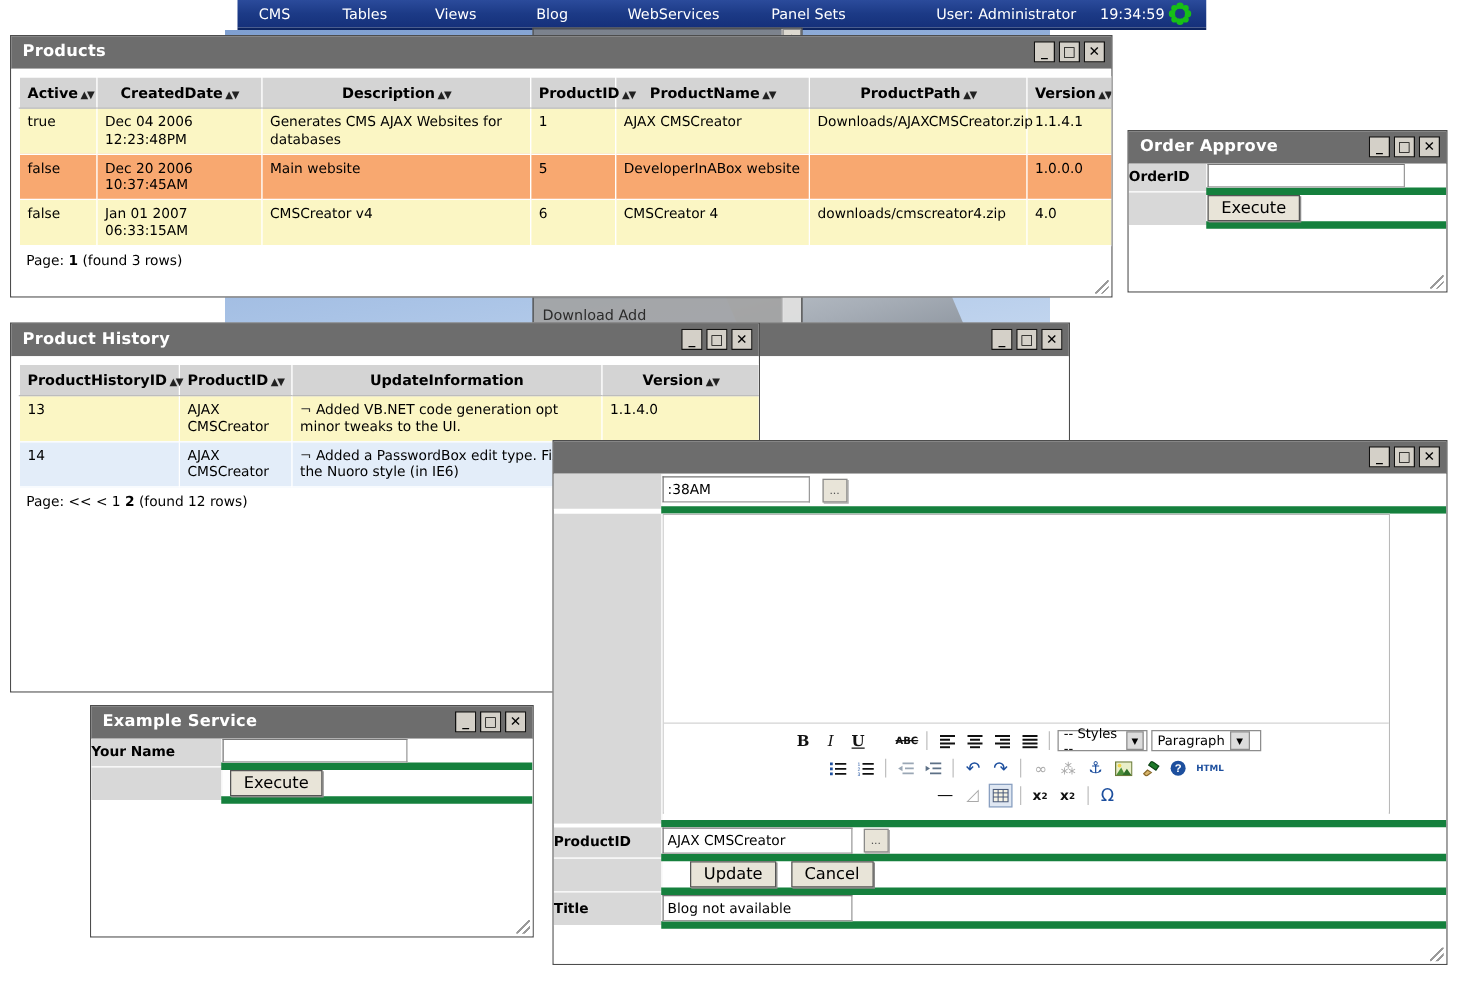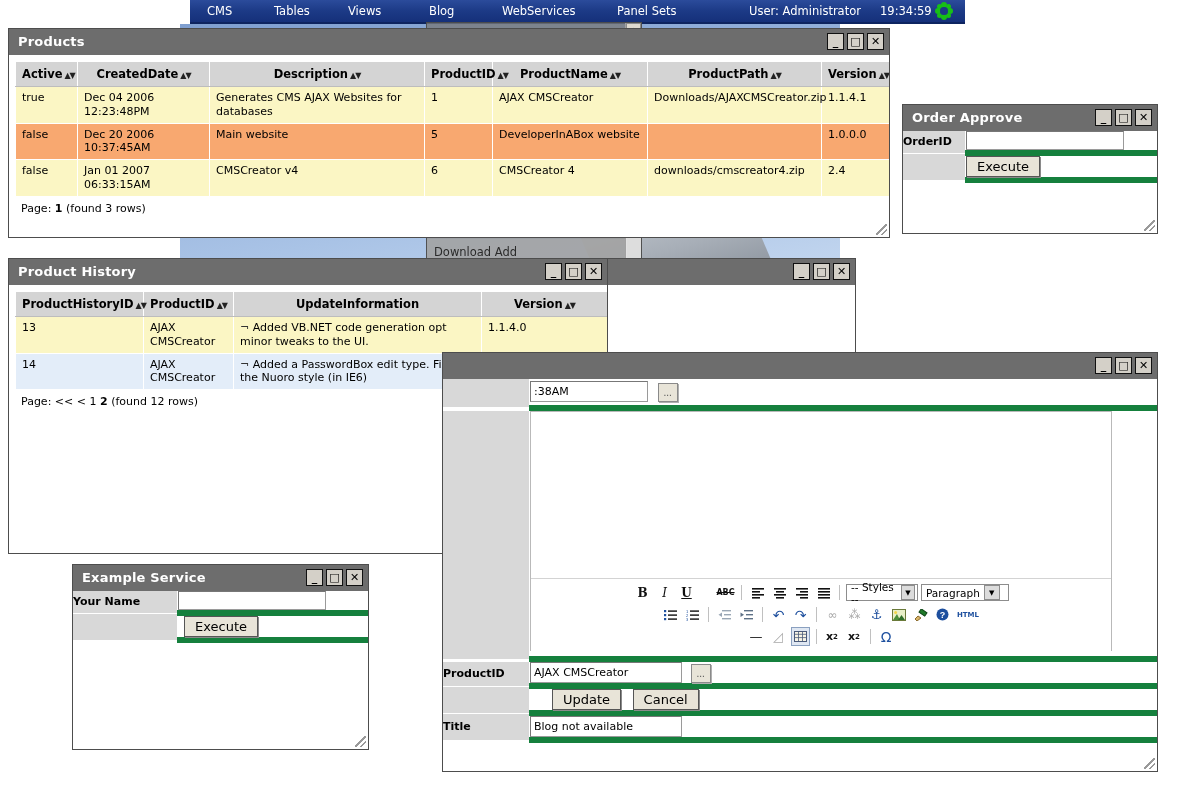--- a/index.html
+++ b/index.html
@@ -291,21 +291,21 @@
           <td></td>
           <td>1.0.0.0</td>
         </tr>
         <tr class="row-yellow">
           <td>false</td>
           <td>Jan 01 2007 06:33:15AM</td>
           <td>CMSCreator v4</td>
           <td>6</td>
           <td>CMSCreator 4</td>
           <td>downloads/cmscreator4.zip</td>
-          <td>2.4</td>
+          <td>4.0</td>
         </tr>
       </tbody>
         </table>
       <div class="pager" style="margin-left:6px;">
         <span>Page:</span>
         <b>1</b>
         <span>(found 3 rows)</span>
       </div>
     </div>
     <div class="resize-grip"></div>
@@ -629,21 +629,21 @@
           </td>
         </tr>
       </tbody>
         </table>
 
     </div>
     <div class="resize-grip"></div>
   </div>
 </div>
 
-<div class="win" id="win-example" style="left:72px;top:564px;width:297px;height:186px;z-index:9">
+<div class="win" id="win-example" style="left:72px;top:564px;width:355px;height:186px;z-index:9">
   <div class="win-frame">
     <div class="titlebar">
       <div class="title">Example Service</div>
       <div class="win-btns">
         <div class="win-btn min">_</div>
         <div class="win-btn">□</div>
         <div class="win-btn">✕</div>
       </div>
     </div>
     <div class="win-body">

